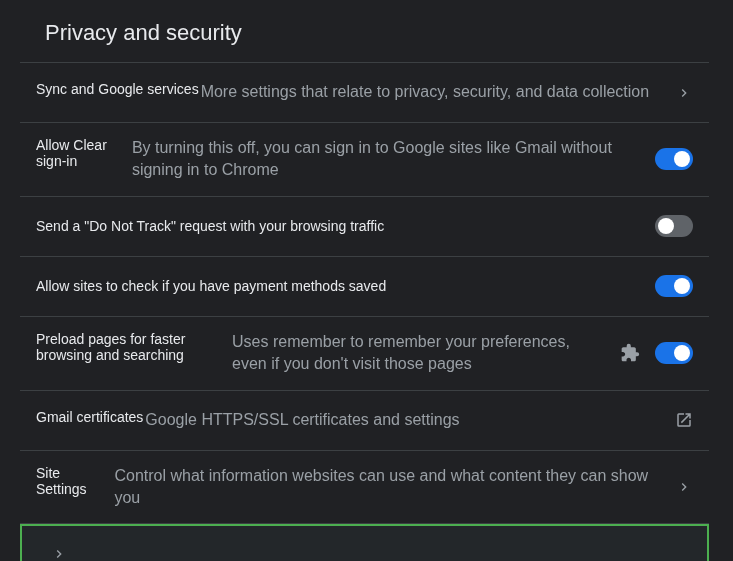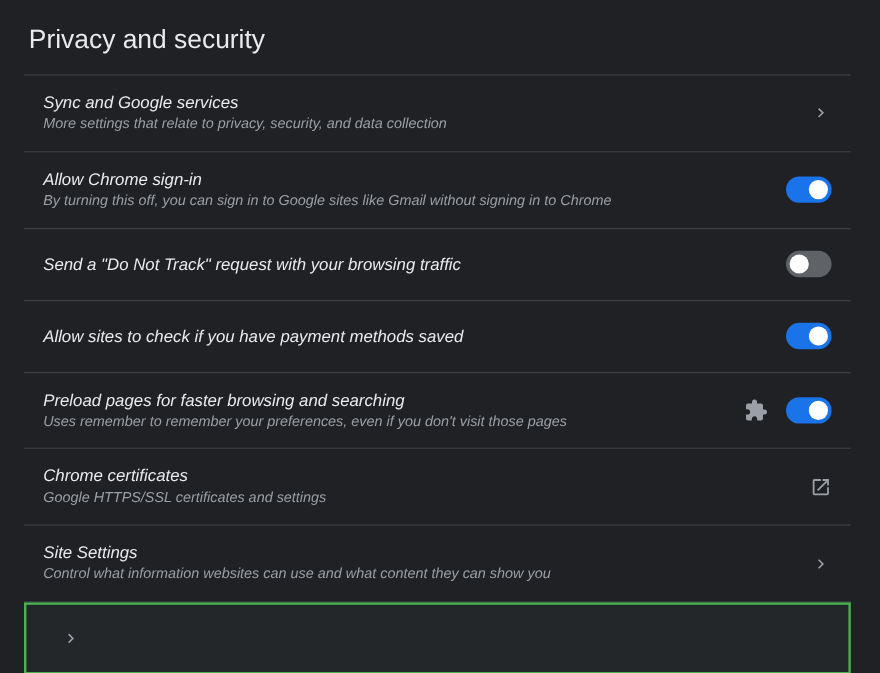--- a/index.html
+++ b/index.html
@@ -11,20 +11,21 @@
       min-height: 561px;
       padding: 20px 24px 20px 20px;
     }
 
     .page-title {
       font-size: 22px;
       font-weight: 400;
       color: #e8eaed;
       margin-bottom: 16px;
       padding-left: 4px;
+      margin-left: 21px;
     }
 
     .settings-list {
       border-top: 1px solid #3c4043;
     }
 
     .settings-item {
       display: flex;
       align-items: center;
       justify-content: space-between;
@@ -37,33 +38,32 @@
     }
 
     .settings-item.highlighted {
       border: 2.5px solid #4caf50;
       background: #23272a;
     }
 
     .item-text {
       flex: 1;
       display: flex;
-      flex-direction: column;
+      flex-direction: row;
       gap: 2px;
-      font-style: italic;
     }
 
     .item-title {
       font-size: 14px;
       font-weight: 400;
       color: #e8eaed;
     }
 
     .item-desc {
-      font-size: 12px;
+      font-size: 16px;
       color: #9aa0a6;
       font-weight: 400;
       line-height: 1.4;
       max-width: 580px;
     }
 
     .item-control {
       display: flex;
       align-items: center;
       gap: 10px;
@@ -156,21 +156,21 @@
       <div class="item-control">
         <span class="chevron-icon">
           <svg width="16" height="16" viewBox="0 0 24 24" fill="#9aa0a6">
             <path d="M10 6L8.59 7.41 13.17 12l-4.58 4.59L10 18l6-6z"></path>
           </svg>
         </span>
       </div>
     </div>
     <div class="settings-item">
       <div class="item-text">
-        <div class="item-title">Allow Chrome sign-in</div>
+        <div class="item-title">Allow Clear sign-in</div>
         <div class="item-desc">By turning this off, you can sign in to Google sites like Gmail without signing in to Chrome</div>
       </div>
       <div class="item-control">
         <div class="toggle">
           <div class="toggle-track on">
             <div class="toggle-thumb"></div>
           </div>
         </div>
       </div>
     </div>
@@ -211,21 +211,21 @@
         </span>
         <div class="toggle">
           <div class="toggle-track on">
             <div class="toggle-thumb"></div>
           </div>
         </div>
       </div>
     </div>
     <div class="settings-item">
       <div class="item-text">
-        <div class="item-title">Chrome certificates</div>
+        <div class="item-title">Gmail certificates</div>
         <div class="item-desc">Google HTTPS/SSL certificates and settings</div>
       </div>
       <div class="item-control">
         <span class="external-icon">
           <svg width="18" height="18" viewBox="0 0 24 24" fill="#9aa0a6">
             <path d="M19 19H5V5h7V3H5a2 2 0 0 0-2 2v14a2 2 0 0 0 2 2h14a2 2 0 0 0 2-2v-7h-2v7zM14 3v2h3.59l-9.83 9.83 1.41 1.41L19 6.41V10h2V3h-7z"></path>
           </svg>
         </span>
       </div>
     </div>

